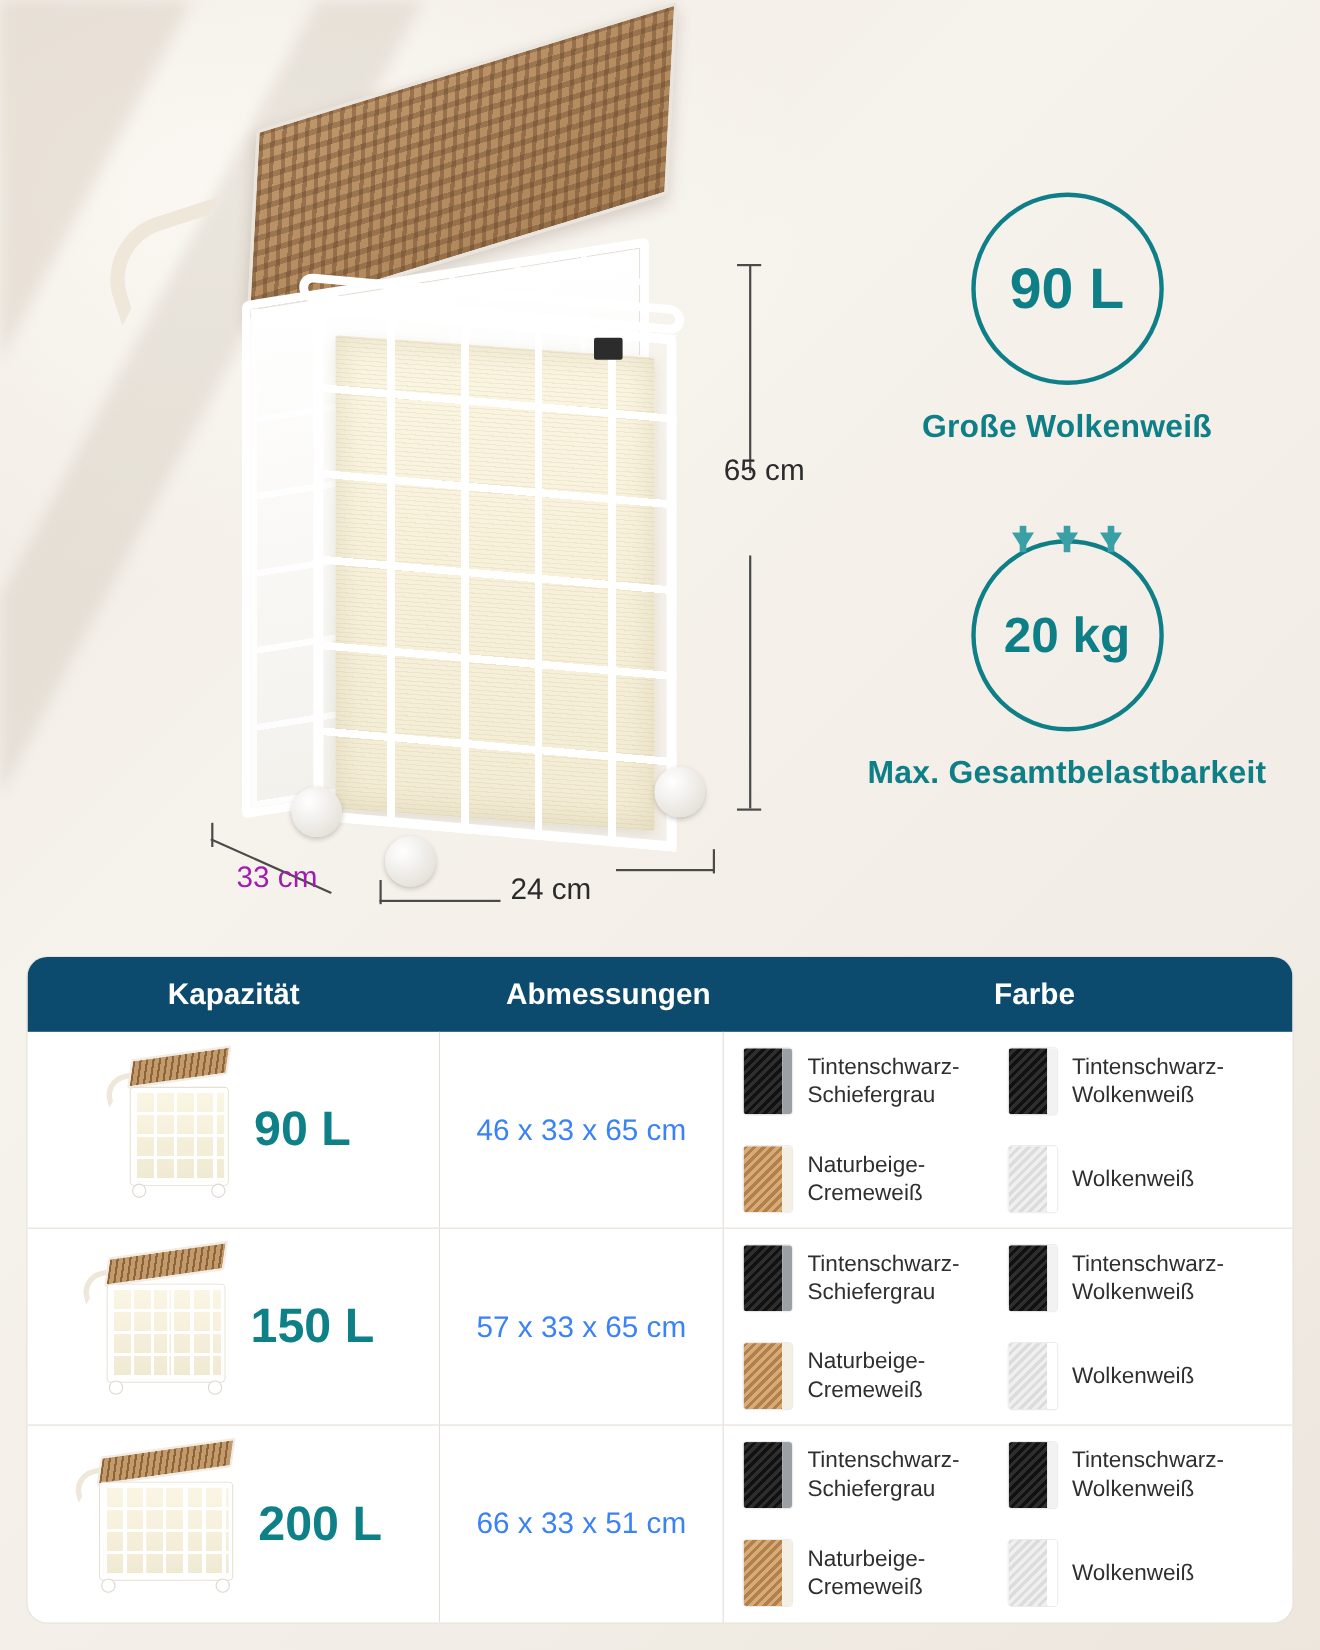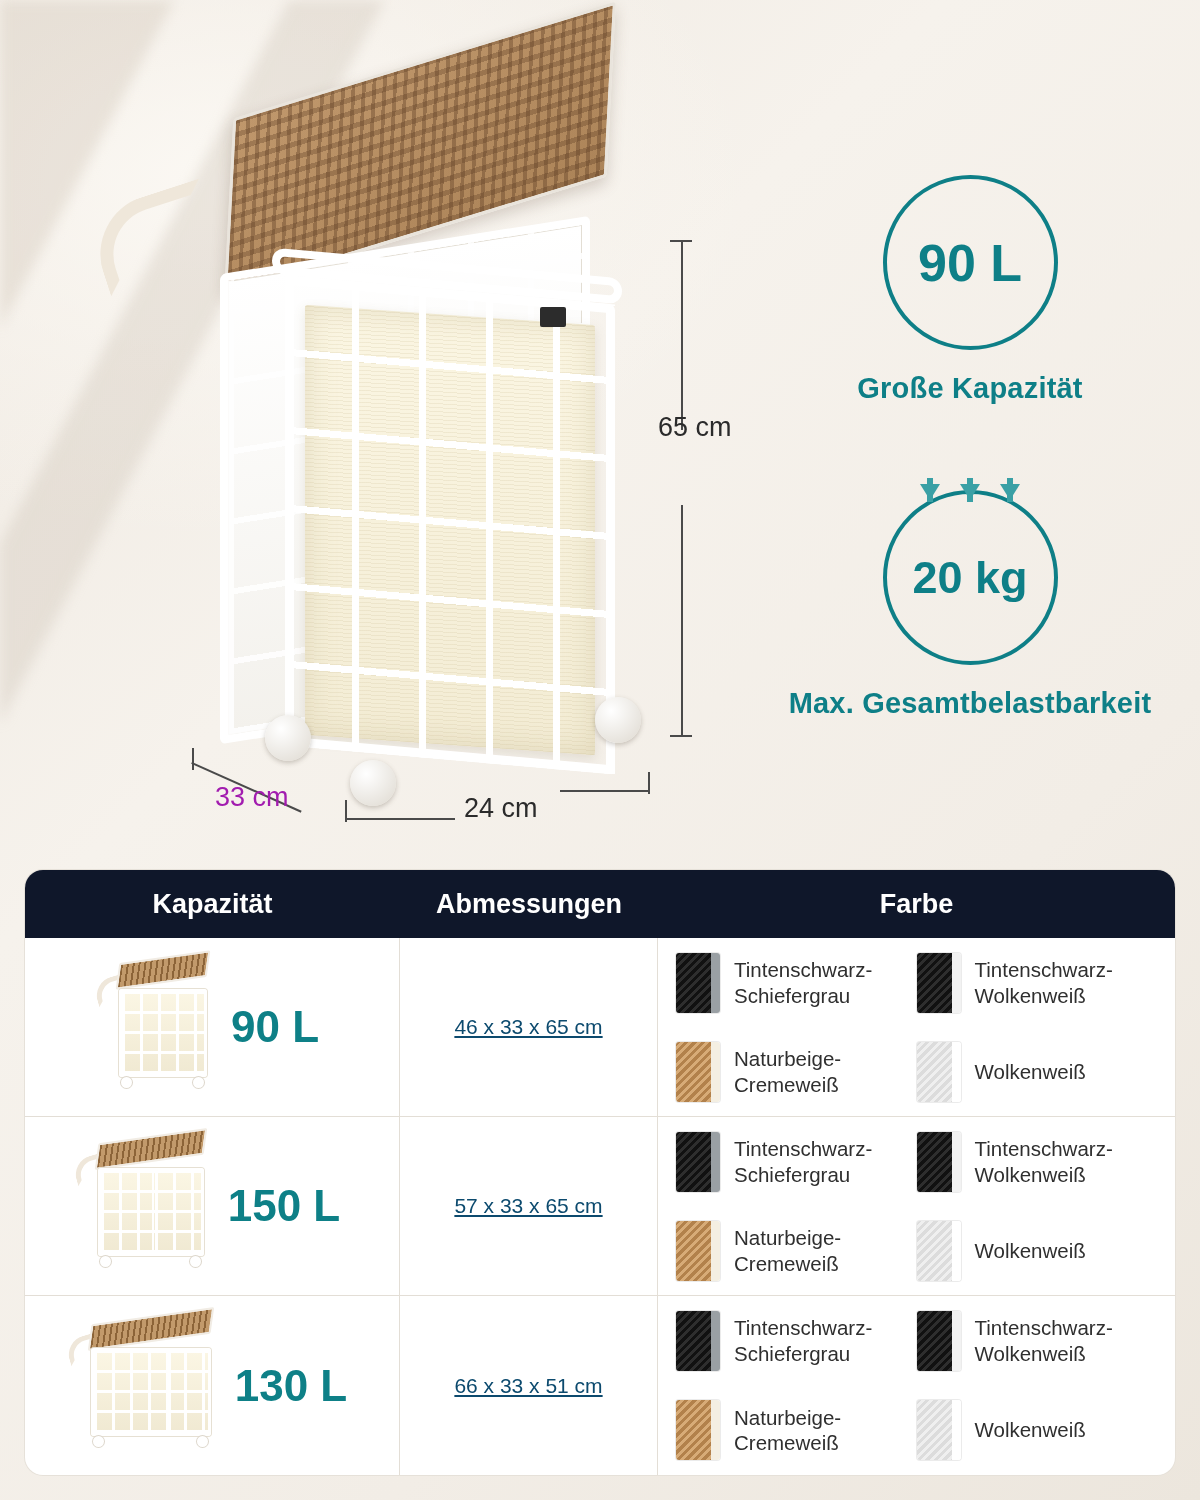--- a/index.html
+++ b/index.html
@@ -146,34 +146,34 @@
   }
   .arrow-wrap{ position:relative; }
 
   
   .table{
     position:absolute; left:25px; top:870px; width:1150px; height:605px;
     background:#ffffff; border-radius:18px; overflow:hidden;
     box-shadow:0 0 0 1px #e6e1d9;
   }
   .thead{
-    display:flex; background:#0f172a; color:#fff; height:68px; align-items:center;
+    display:flex; background:#0c4a6e; color:#fff; height:68px; align-items:center;gap:24px;
   }
   .th{ font-size:27px; font-weight:bold; text-align:center; }
   .c1{ width:375px; }
   .c2{ width:258px; }
   .c3{ flex:1; }
   .trow{ display:flex; height:179px; border-bottom:1px solid #e3ded6; }
   .trow:last-child{ border-bottom:none; }
   .cell{ display:flex; align-items:center; justify-content:center; }
   .cell.c1{ width:375px; border-right:1px solid #e3ded6; gap:6px; }
   .cell.c2{ width:258px; border-right:1px solid #e3ded6; }
   .cell.c3{ flex:1; padding:0 18px; }
   .cap-text{ color:#0e8087; font-size:44px; font-weight:bold; }
-  .dim-text{ color:#0c4a6e; font-size:21px;text-decoration:underline; }
+  .dim-text{ color:#3b82f6; font-size:27px; }
 
   
   .mini{ position:relative; width:120px; height:140px; }
   .mini .mlid{
     position:absolute; left:12px; top:0px; width:92px; height:26px;
     transform:rotate(-8deg) skewX(-16deg);
     background:repeating-linear-gradient(90deg,#8c6438 0 2px,#c29a6b 2px 6px);
     border:2px solid #f1ece4; border-radius:2px;
   }
   .mini .mbody{
@@ -274,21 +274,21 @@
   <div class="dim-line-v" style="left:345px; top:800px; height:22px;"></div>
   <div class="dim-line-v" style="left:648px; top:772px; height:22px;"></div>
   <div class="label-46">24 cm</div>
 
   <div class="dim-line-h" style="left:192px; top:762px; width:120px; transform:rotate(24deg); transform-origin:left top;"></div>
   <div class="dim-line-v" style="left:192px; top:748px; height:22px;"></div>
   <div class="label-33">33 cm</div>
 
   <div class="badge-block bb1">
     <div class="circle">90 L</div>
-    <div class="badge-caption">Große Kapazität</div>
+    <div class="badge-caption">Große Wolkenweiß</div>
   </div>
 
   <div class="badge-block bb2">
     <div style="position:relative;">
       <div class="arrows">
         <div class="arrow-wrap">
             <div class="arrow"></div>
           </div>
         <div class="arrow-wrap">
             <div class="arrow"></div>
@@ -387,21 +387,21 @@
     <div class="cell c1">
       <div class="mini xwide">
         <div class="mstrap"></div>
           <div class="mlid"></div>
           <div class="mbody"></div>
         <div class="div" style="left:54px;"></div>
         <div class="div" style="left:92px;"></div>
         <div class="mwheel mw1"></div>
           <div class="mwheel mw2"></div>
       </div>
-      <div class="cap-text">130 L</div>
+      <div class="cap-text">200 L</div>
     </div>
     <div class="cell c2">
       <div class="dim-text">66 x 33 x 51 cm</div>
     </div>
     <div class="cell c3">
       <div class="colors">
         <div class="coloritem">
           <div class="sw sw-ink-slate"></div>
           <div class="sw-label">Tintenschwarz-Schiefergrau</div>
         </div>

